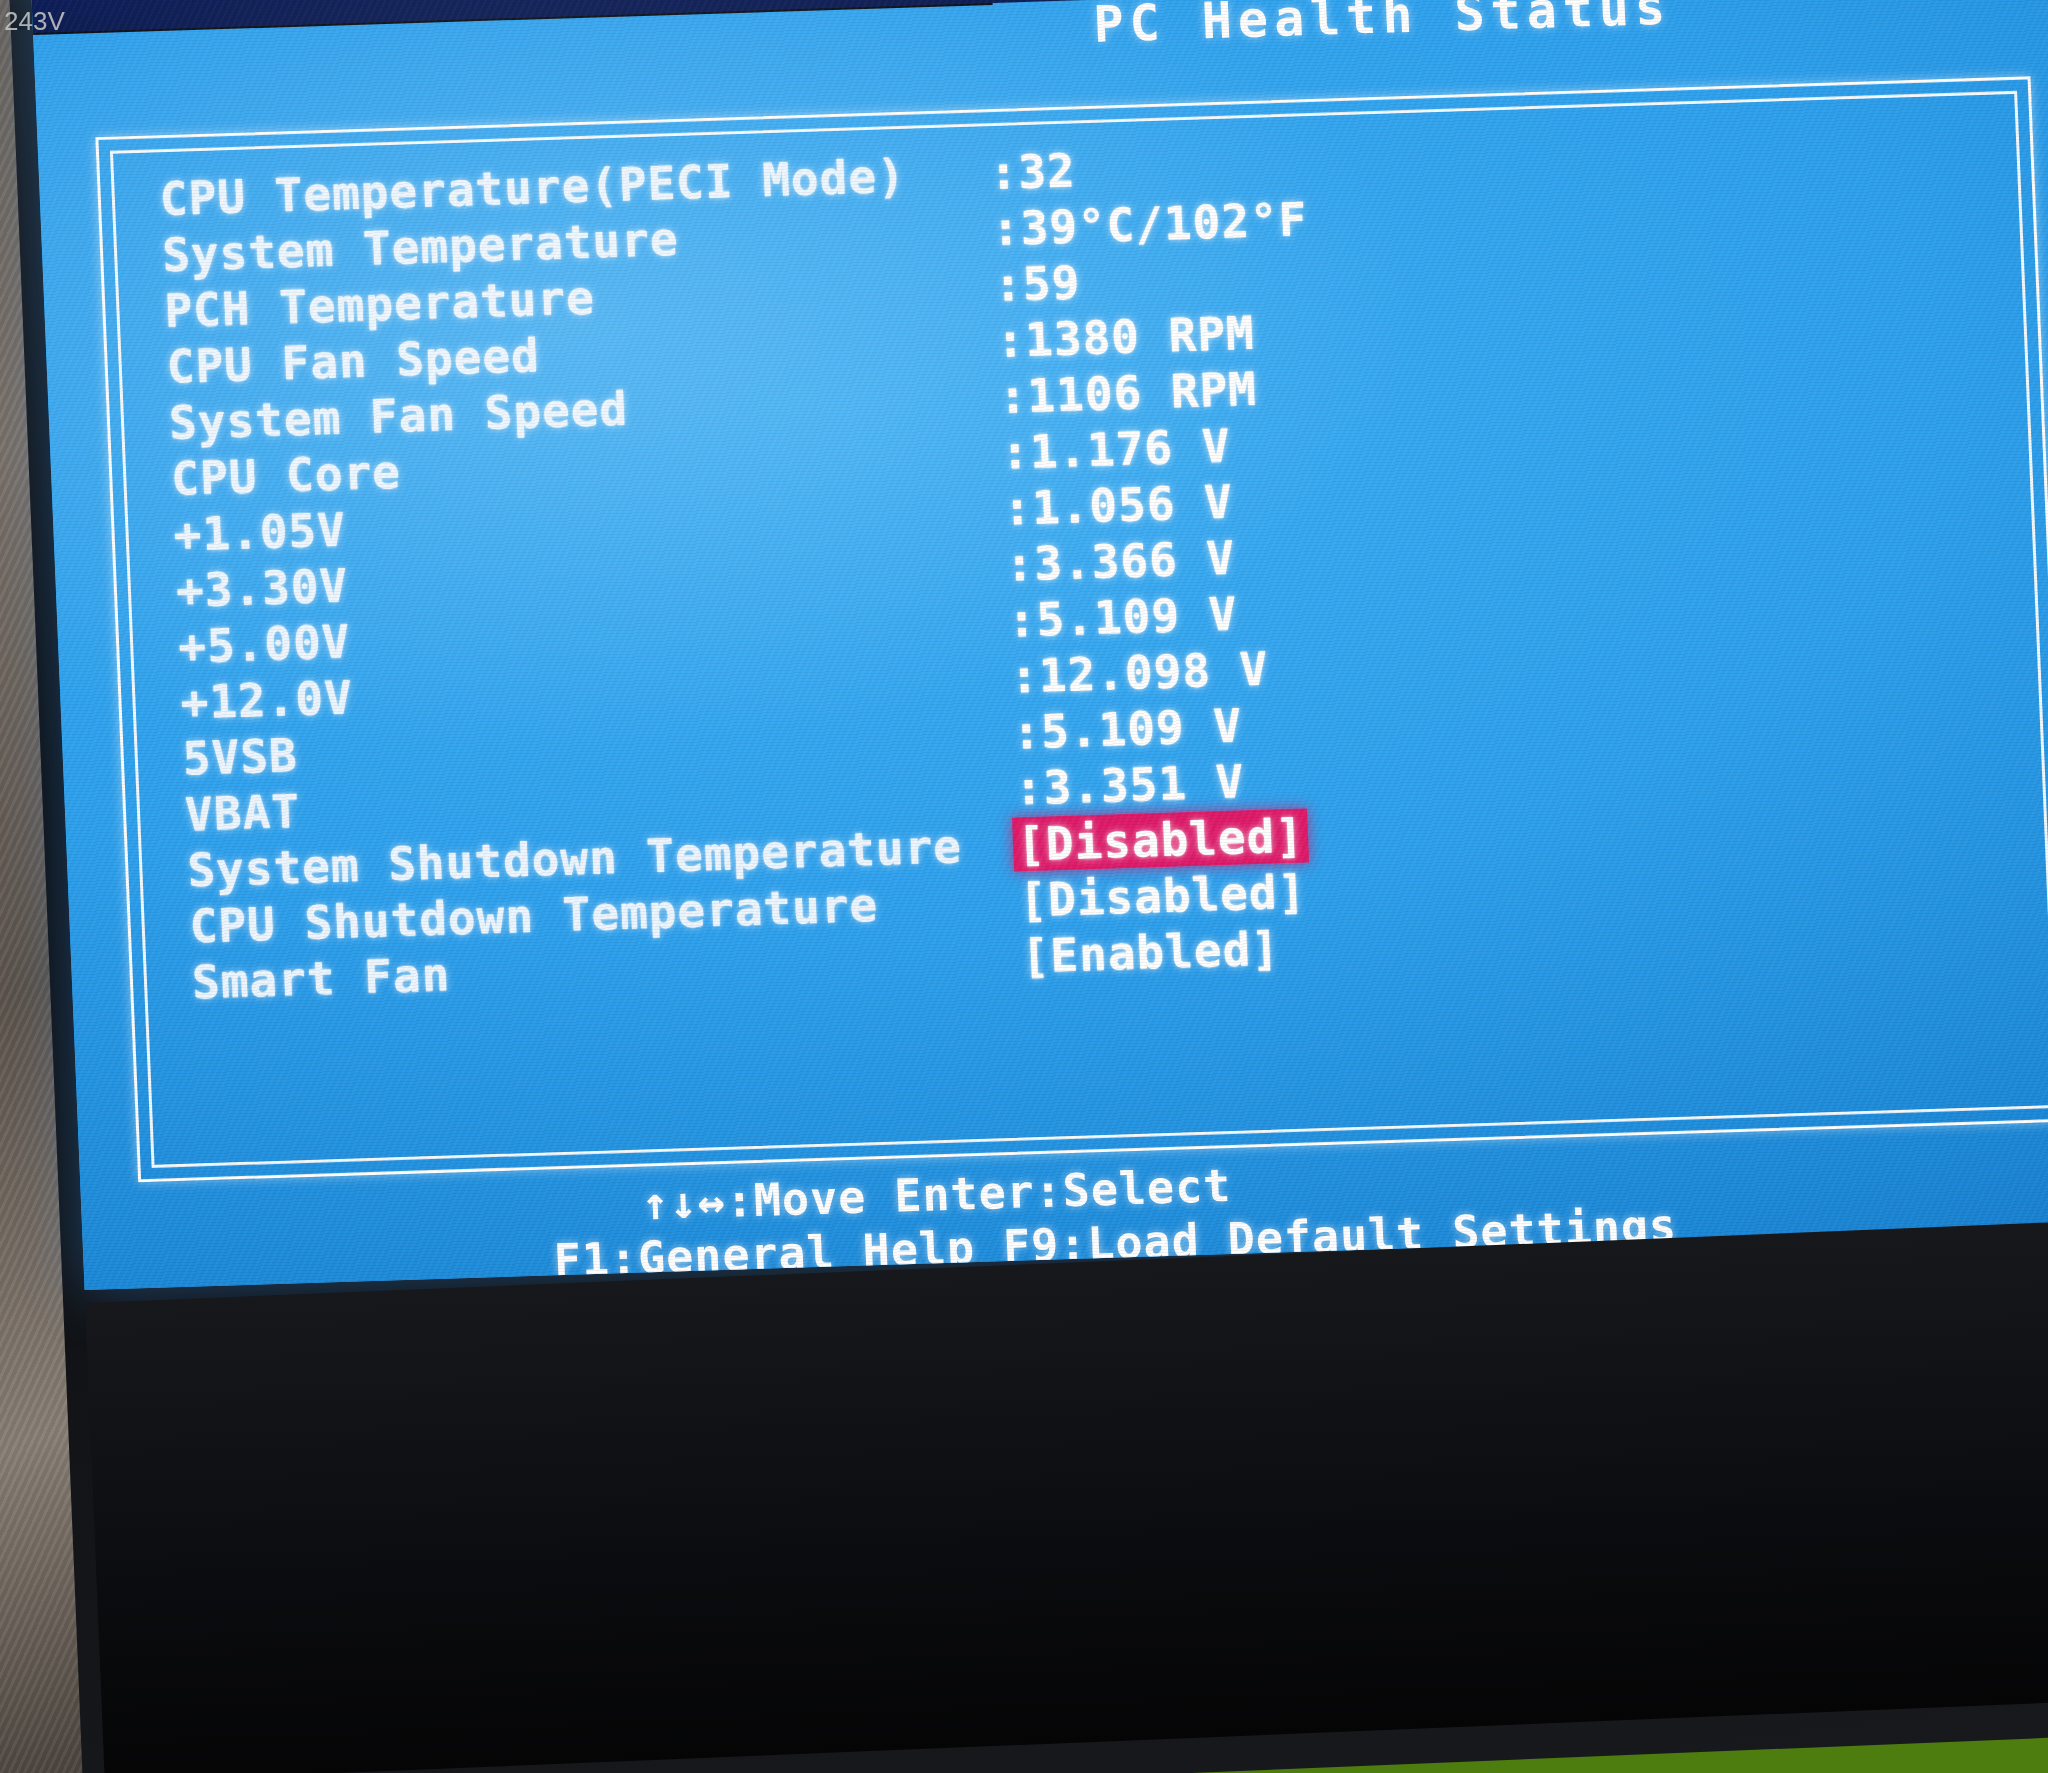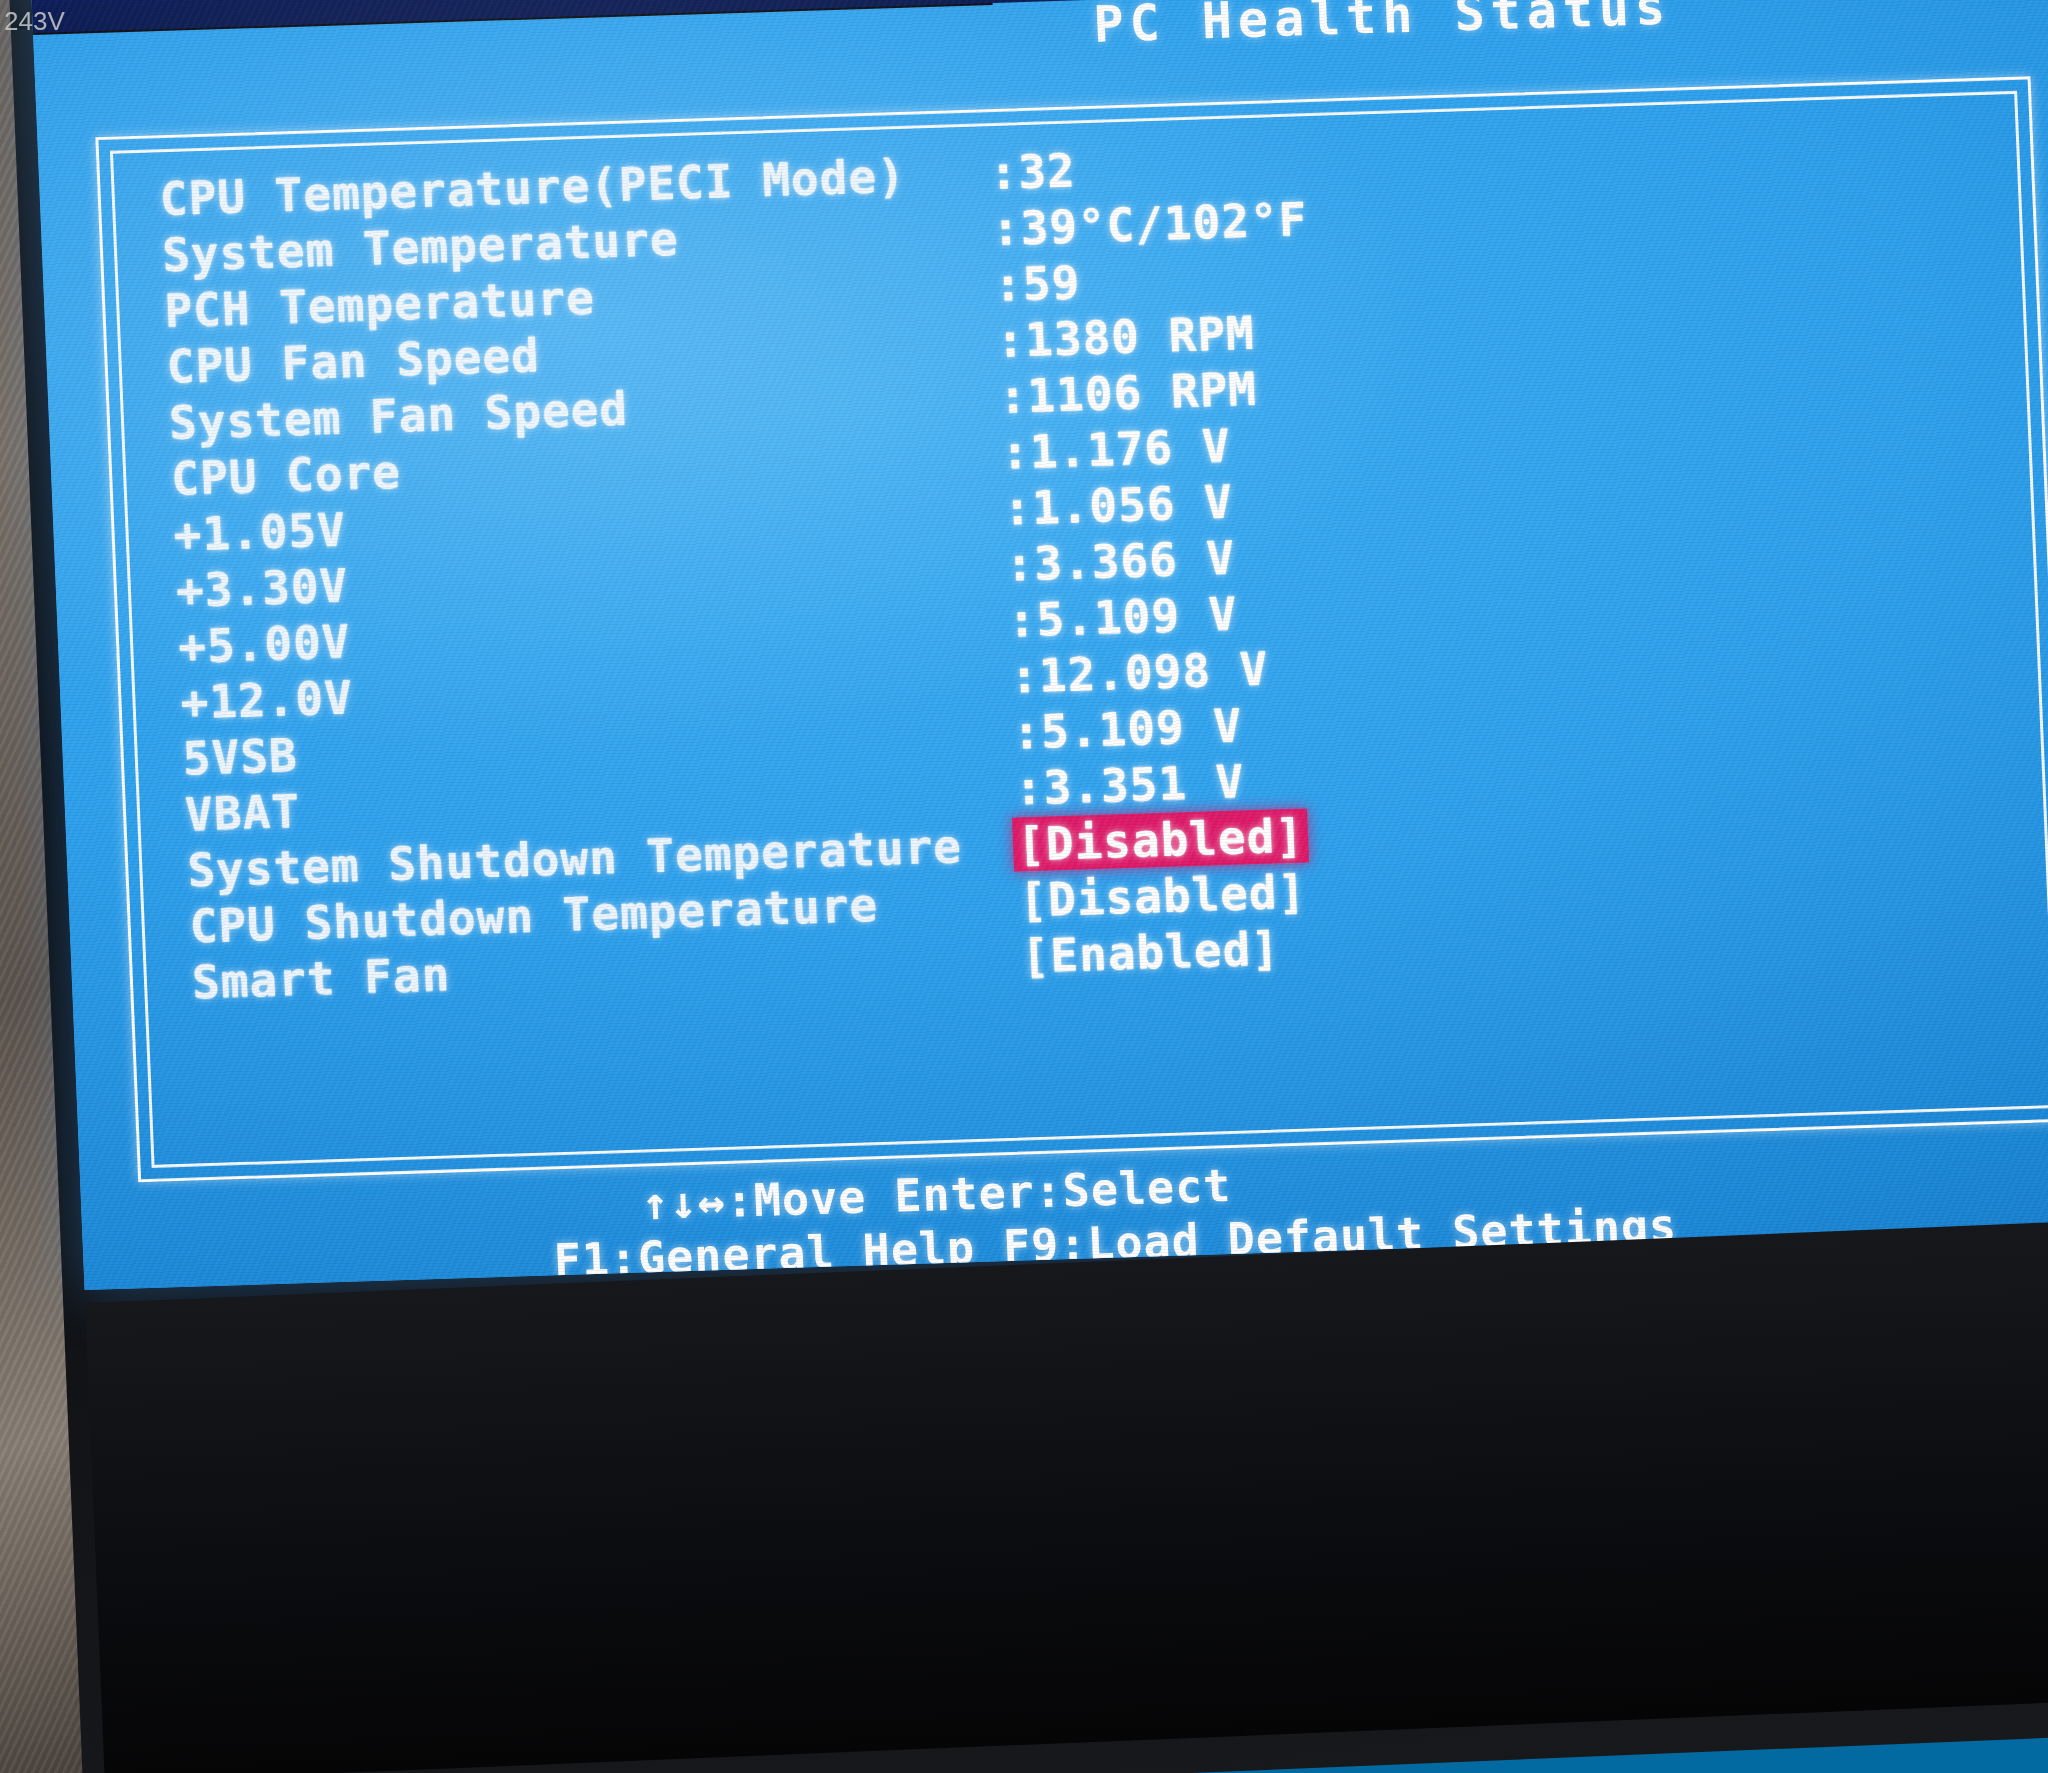--- a/index.html
+++ b/index.html
@@ -1,19 +1,19 @@
 <!DOCTYPE html>
 <html><head>
 <meta charset="utf-8">
 <style>
   html,body{margin:0;padding:0;background:#000;}
   body{width:2048px;height:1773px;overflow:hidden;font-family:"DejaVu Sans Mono",monospace;}
 
   #stage{position:relative;width:2048px;height:1773px;overflow:hidden;
-         background:#0369a1;}
+         background:#4d7c0f;}
 
   
   .wall{position:absolute;left:0;top:0;width:120px;height:1773px;
         background:linear-gradient(160deg,#6d6257 0%,#7d7165 25%,#5e5349 55%,#8a7d70 80%,#4a4138 100%);
         filter:saturate(.75);}
   .wall:after{content:"";position:absolute;inset:0;
         background:repeating-linear-gradient(115deg,rgba(255,255,255,.05) 0 3px,rgba(0,0,0,.05) 3px 7px);}
 
   
   .bezel{position:absolute;left:8px;top:-40px;width:2120px;height:1860px;

